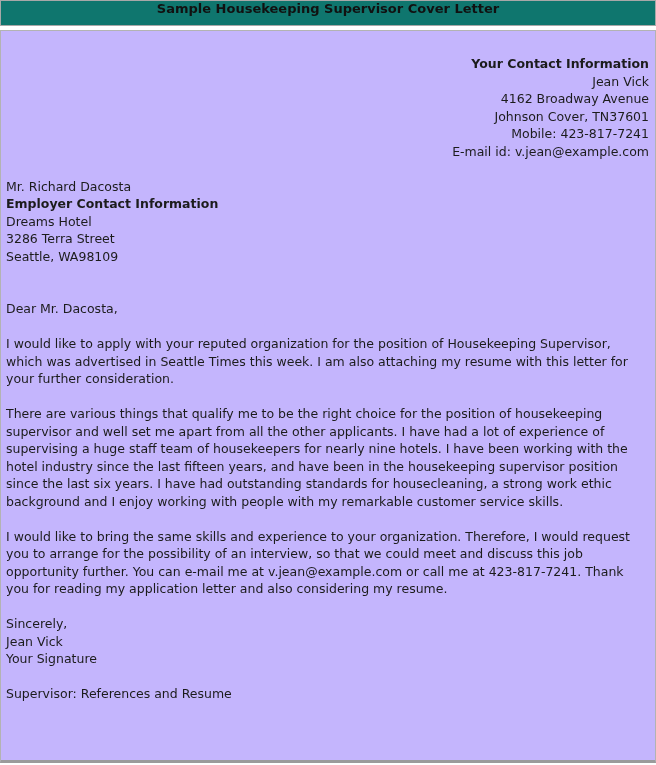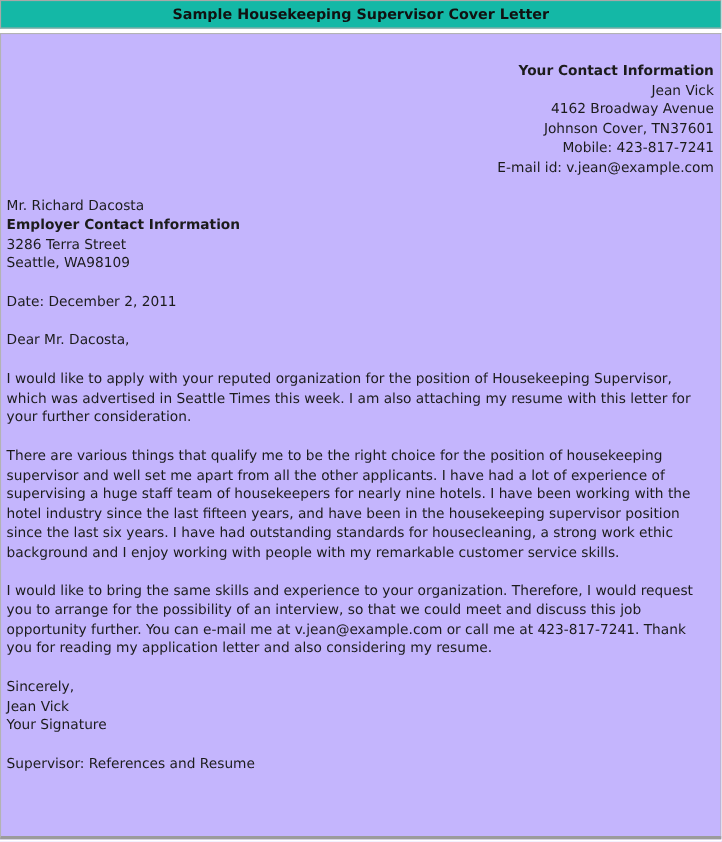--- a/index.html
+++ b/index.html
@@ -15,23 +15,23 @@
     font-family: "DejaVu Sans", "Liberation Sans", sans-serif;
     overflow: hidden;
   }
   .title-bar {
     position: absolute;
     left: 0;
     top: 0;
     width: 654px;
     height: 24px;
     border: 1px solid #a8a8a8;
-    background: #14b8a6;
+    background: #0f766e;
     display: flex;
-    align-items: center;
+    align-items: flex-start;
     justify-content: center;
   }
   .title-bar span {
     font-size: 13px;
     font-weight: bold;
     color: #111111;
   }
   .letter-body {
     position: absolute;
     left: 0;
@@ -71,27 +71,27 @@
       <div class="line">Johnson Cover, TN37601</div>
       <div class="line">Mobile: 423-817-7241</div>
       <div class="line">E-mail id: v.jean@example.com</div>
     </div>
 
     <div class="spacer"></div>
 
     <div class="recipient-block">
       <div class="line">Mr. Richard Dacosta</div>
       <div class="line bold">Employer Contact Information</div>
+      <div class="line">Dreams Hotel</div>
       <div class="line">3286 Terra Street</div>
       <div class="line">Seattle, WA98109</div>
     </div>
 
     <div class="spacer"></div>
 
-    <div class="line">Date: December 2, 2011</div>
 
     <div class="spacer"></div>
 
     <div class="line">Dear Mr. Dacosta,</div>
 
     <div class="spacer"></div>
 
     <p class="para">I would like to apply with your reputed organization for the position of Housekeeping Supervisor, which was advertised in Seattle Times this week. I am also attaching my resume with this letter for your further consideration.</p>
 
     <div class="spacer"></div>

